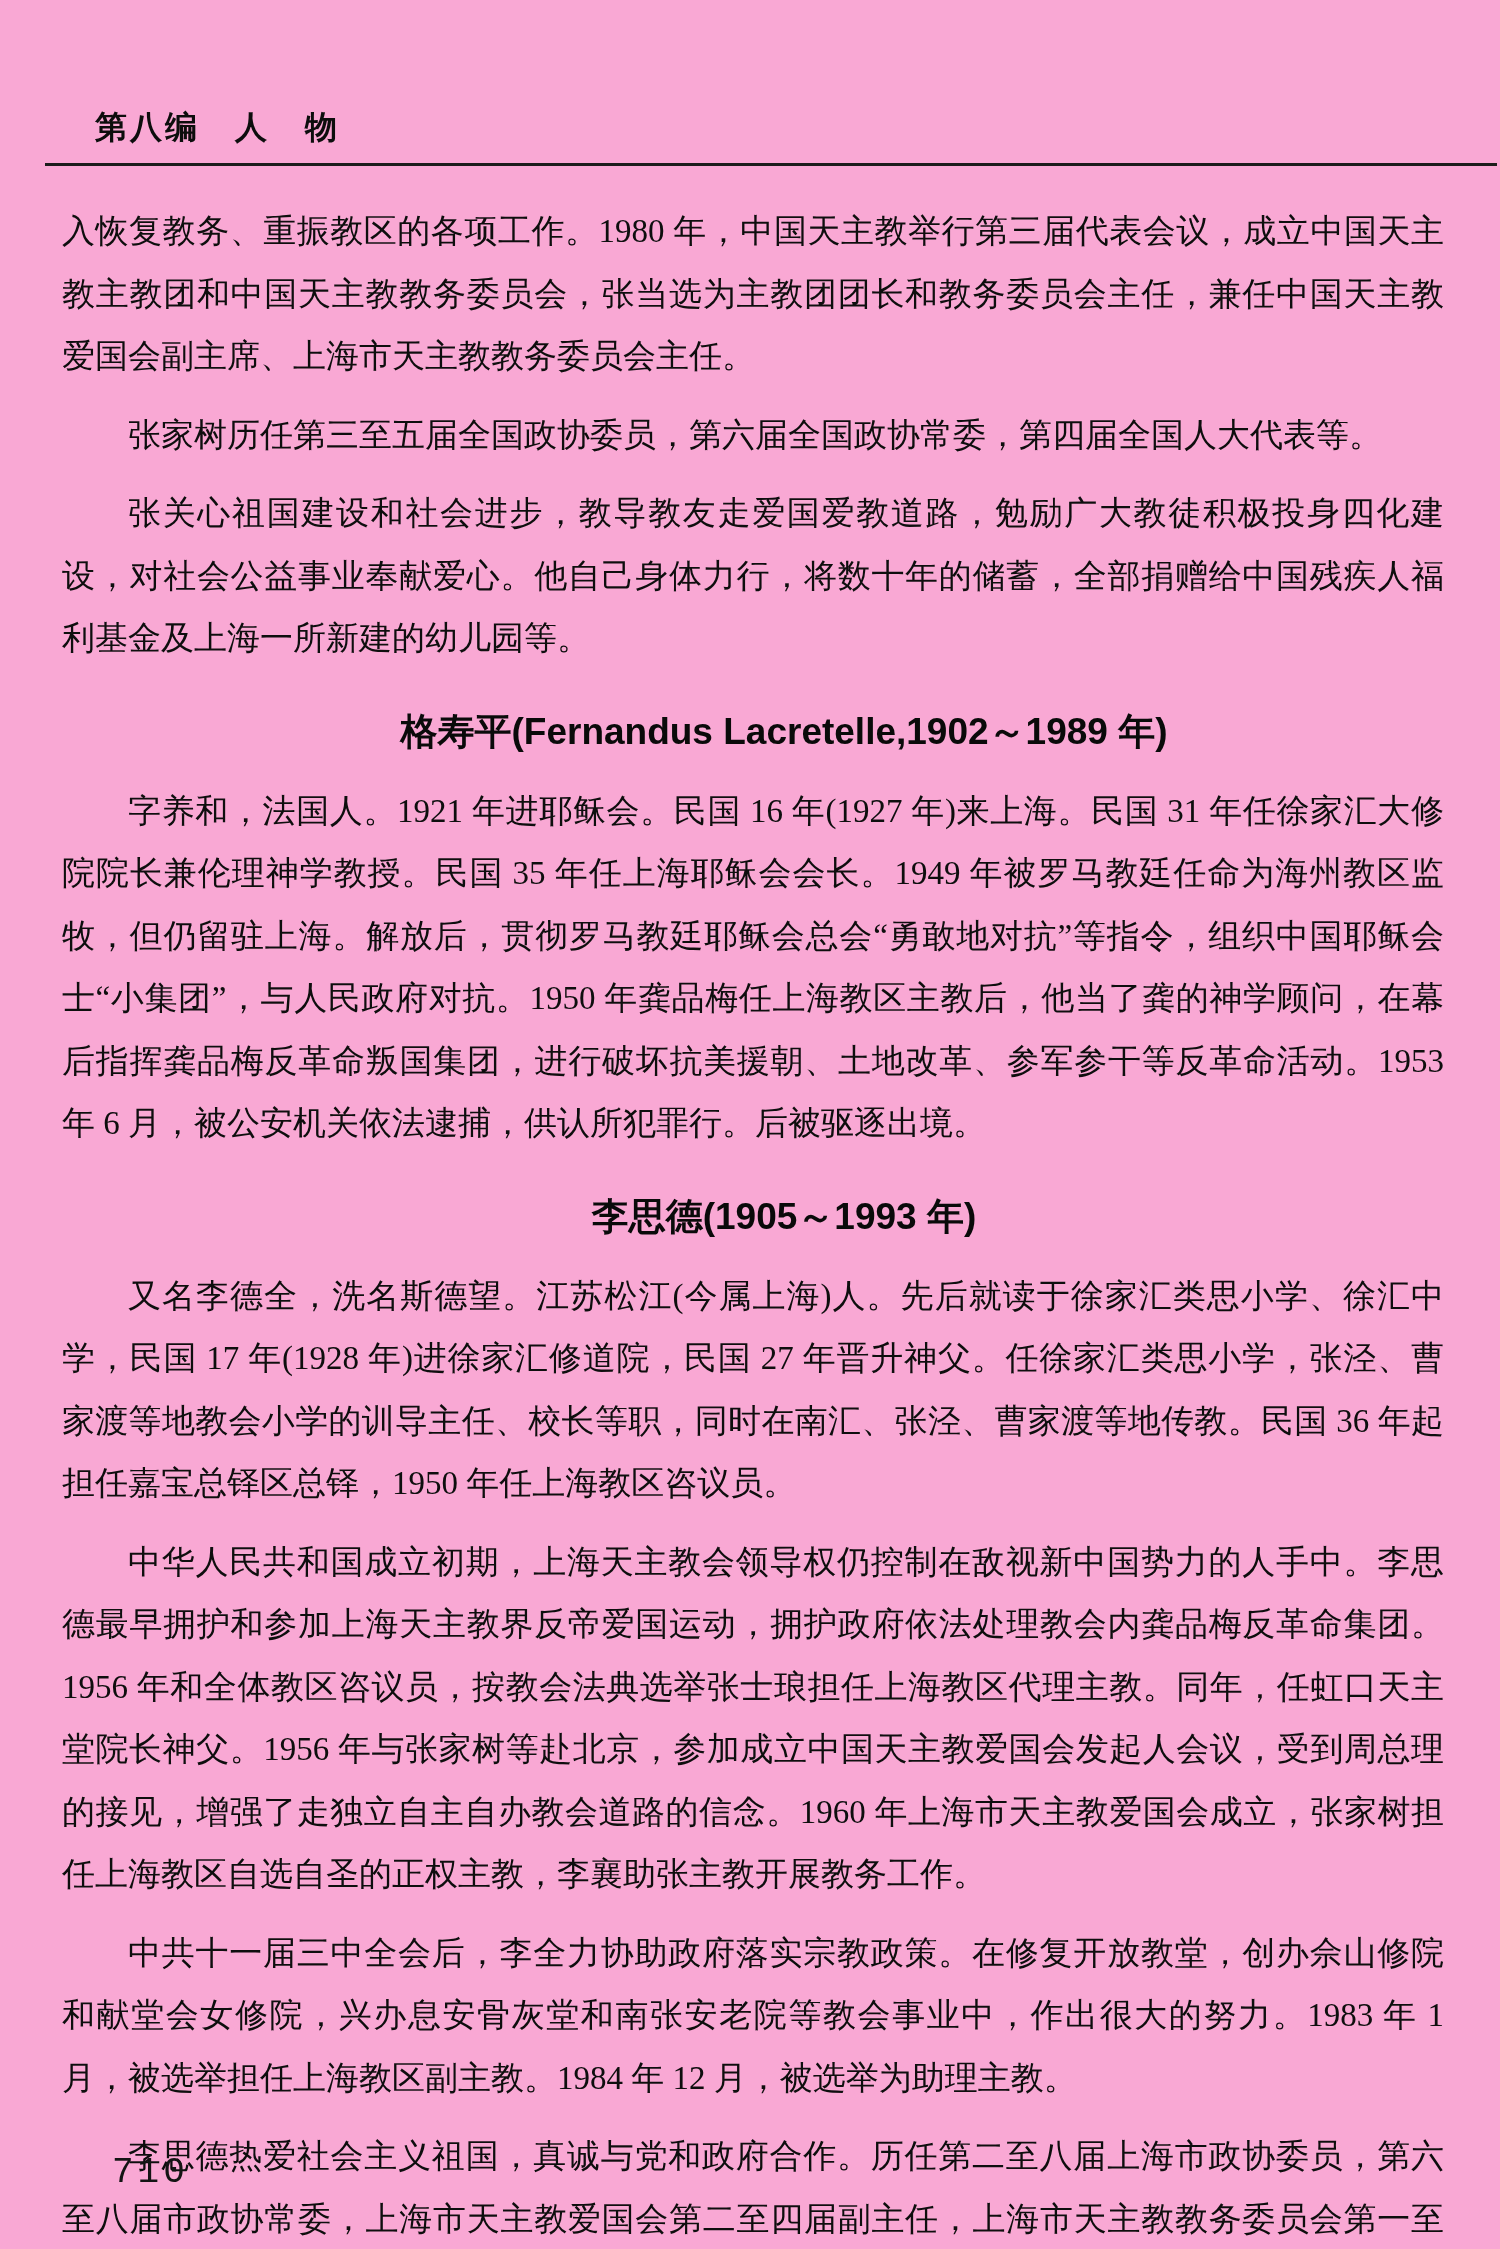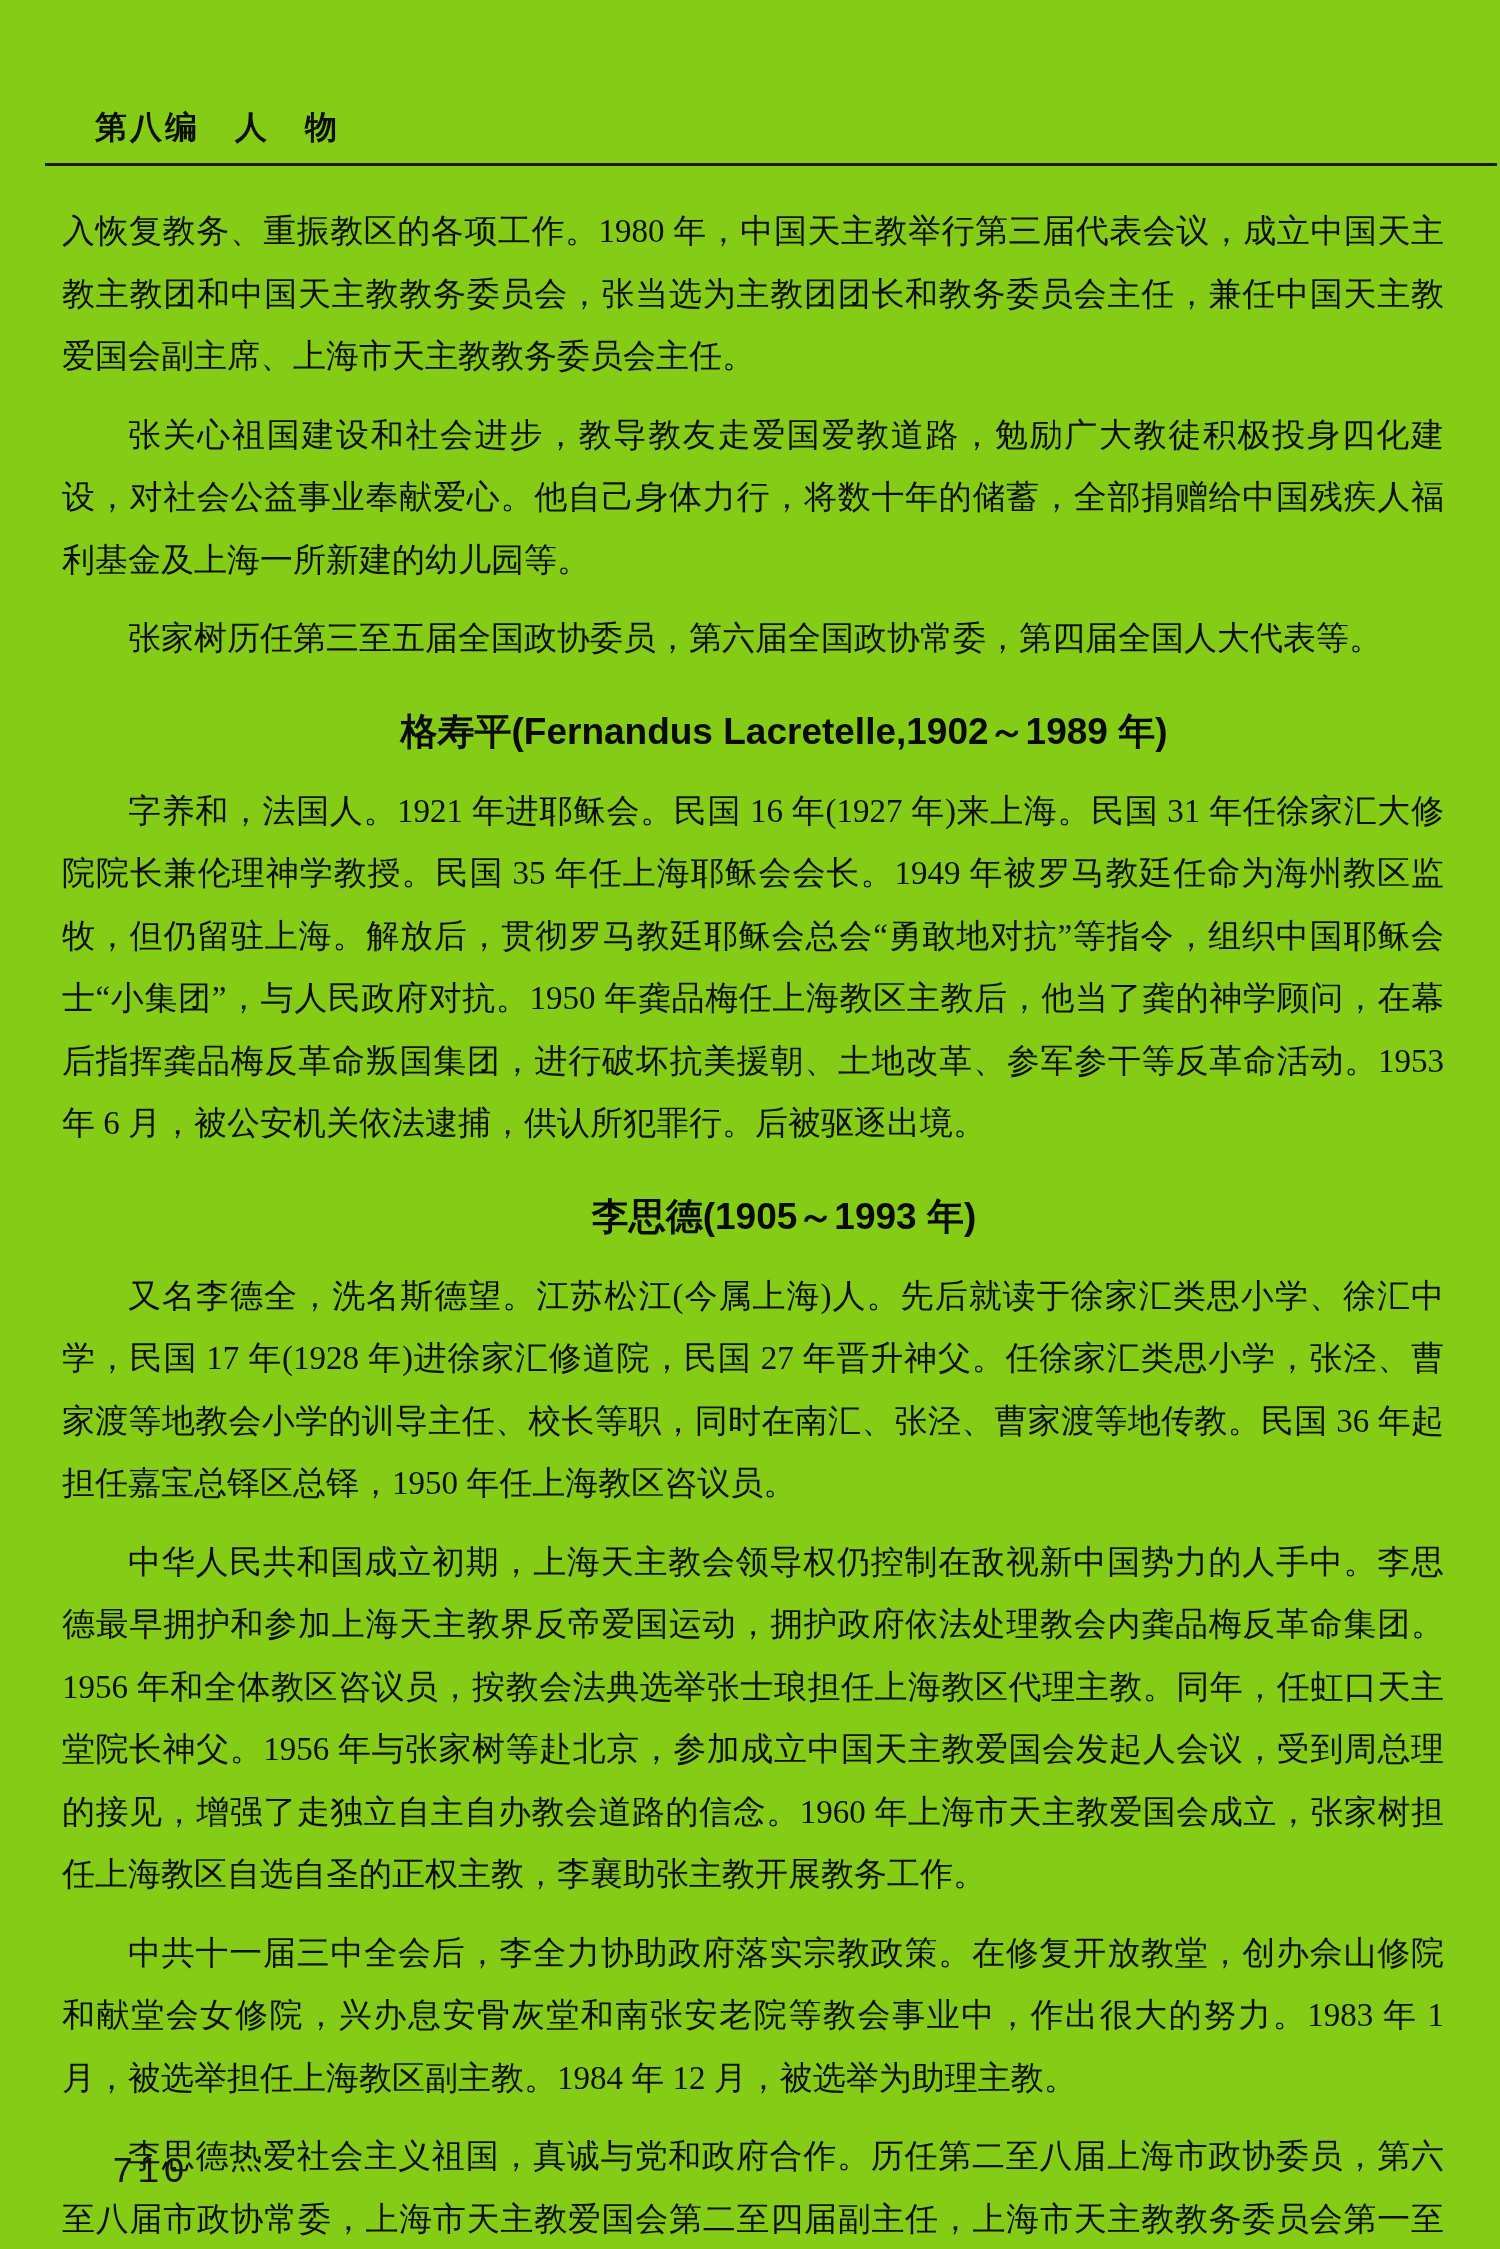--- a/index.html
+++ b/index.html
@@ -5,21 +5,21 @@
   html, body {
     margin: 0;
     padding: 0;
     background: #e8e8e6;
   }
   .page {
     position: relative;
     width: 1500px;
     height: 2249px;
     margin: 0 auto;
-    background: #84cc16;
+    background: #f9a8d4;
     color: #111;
     font-family: "Liberation Serif", "DejaVu Serif", serif;
     overflow: hidden;
   }
   .running-header {
     position: absolute;
     top: 106px;
     left: 95px;
     font-size: 32px;
     font-weight: bold;
@@ -79,23 +79,23 @@
 
   <div class="running-header">第八编　人　物</div>
 
   <div class="header-rule"></div>
 
   <div class="content">
 
     <p class="para no-indent">入恢复教务、重振教区的各项工作。1980 年，中国天主教举行第三届代表会议，成立中国天主教主教团和中国天主教教务委员会，张当选为主教团团长和教务委员会主任，兼任中国天主教爱国会副主席、上海市天主教教务委员会主任。</p>
 
 
+    <p class="para">张家树历任第三至五届全国政协委员，第六届全国政协常委，第四届全国人大代表等。</p>
+
     <p class="para">张关心祖国建设和社会进步，教导教友走爱国爱教道路，勉励广大教徒积极投身四化建设，对社会公益事业奉献爱心。他自己身体力行，将数十年的储蓄，全部捐赠给中国残疾人福利基金及上海一所新建的幼儿园等。</p>
-
-    <p class="para">张家树历任第三至五届全国政协委员，第六届全国政协常委，第四届全国人大代表等。</p>
 
     <h2 class="section-heading">格寿平(Fernandus Lacretelle,1902～1989 年)</h2>
 
     <p class="para">字养和，法国人。1921 年进耶稣会。民国 16 年(1927 年)来上海。民国 31 年任徐家汇大修院院长兼伦理神学教授。民国 35 年任上海耶稣会会长。1949 年被罗马教廷任命为海州教区监牧，但仍留驻上海。解放后，贯彻罗马教廷耶稣会总会“勇敢地对抗”等指令，组织中国耶稣会士“小集团”，与人民政府对抗。1950 年龚品梅任上海教区主教后，他当了龚的神学顾问，在幕后指挥龚品梅反革命叛国集团，进行破坏抗美援朝、土地改革、参军参干等反革命活动。1953 年 6 月，被公安机关依法逮捕，供认所犯罪行。后被驱逐出境。</p>
 
     <h2 class="section-heading">李思德(1905～1993 年)</h2>
 
     <p class="para">又名李德全，洗名斯德望。江苏松江(今属上海)人。先后就读于徐家汇类思小学、徐汇中学，民国 17 年(1928 年)进徐家汇修道院，民国 27 年晋升神父。任徐家汇类思小学，张泾、曹家渡等地教会小学的训导主任、校长等职，同时在南汇、张泾、曹家渡等地传教。民国 36 年起担任嘉宝总铎区总铎，1950 年任上海教区咨议员。</p>
 
     <p class="para">中华人民共和国成立初期，上海天主教会领导权仍控制在敌视新中国势力的人手中。李思德最早拥护和参加上海天主教界反帝爱国运动，拥护政府依法处理教会内龚品梅反革命集团。1956 年和全体教区咨议员，按教会法典选举张士琅担任上海教区代理主教。同年，任虹口天主堂院长神父。1956 年与张家树等赴北京，参加成立中国天主教爱国会发起人会议，受到周总理的接见，增强了走独立自主自办教会道路的信念。1960 年上海市天主教爱国会成立，张家树担任上海教区自选自圣的正权主教，李襄助张主教开展教务工作。</p>

